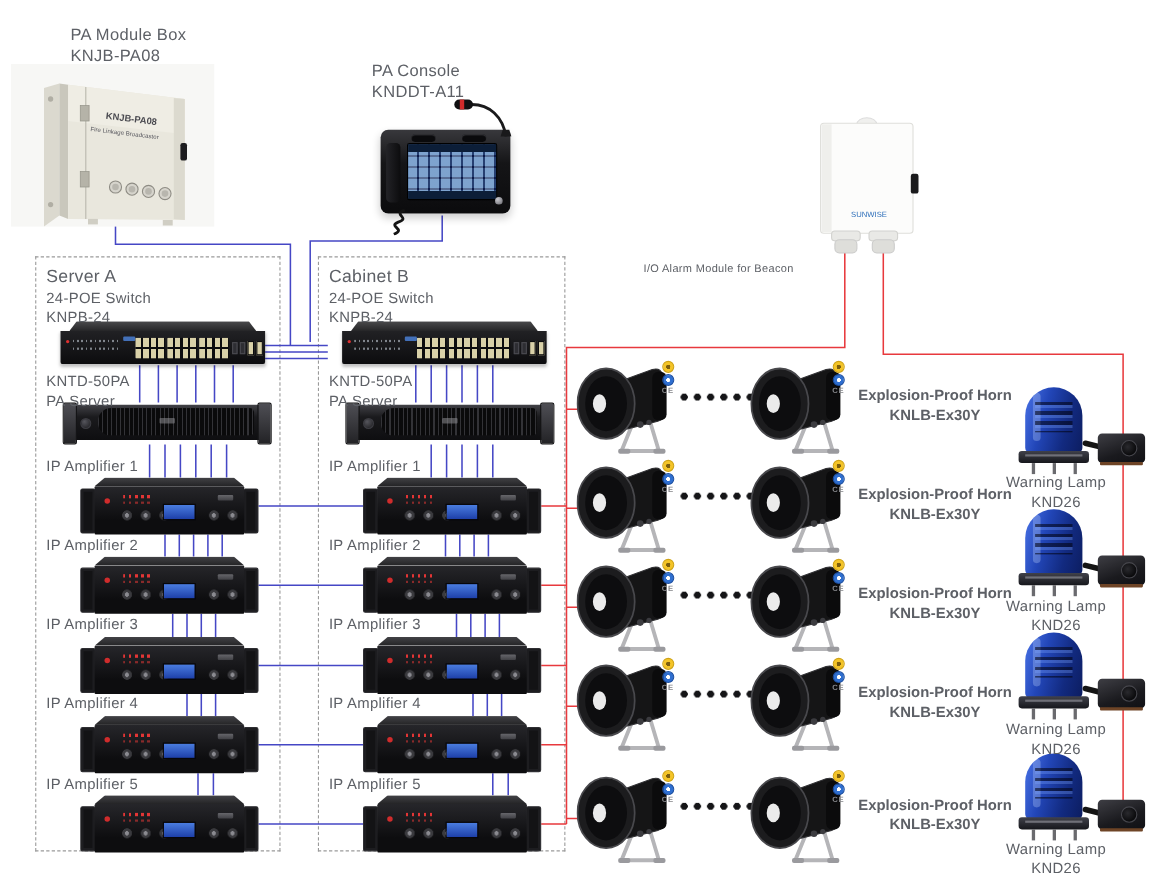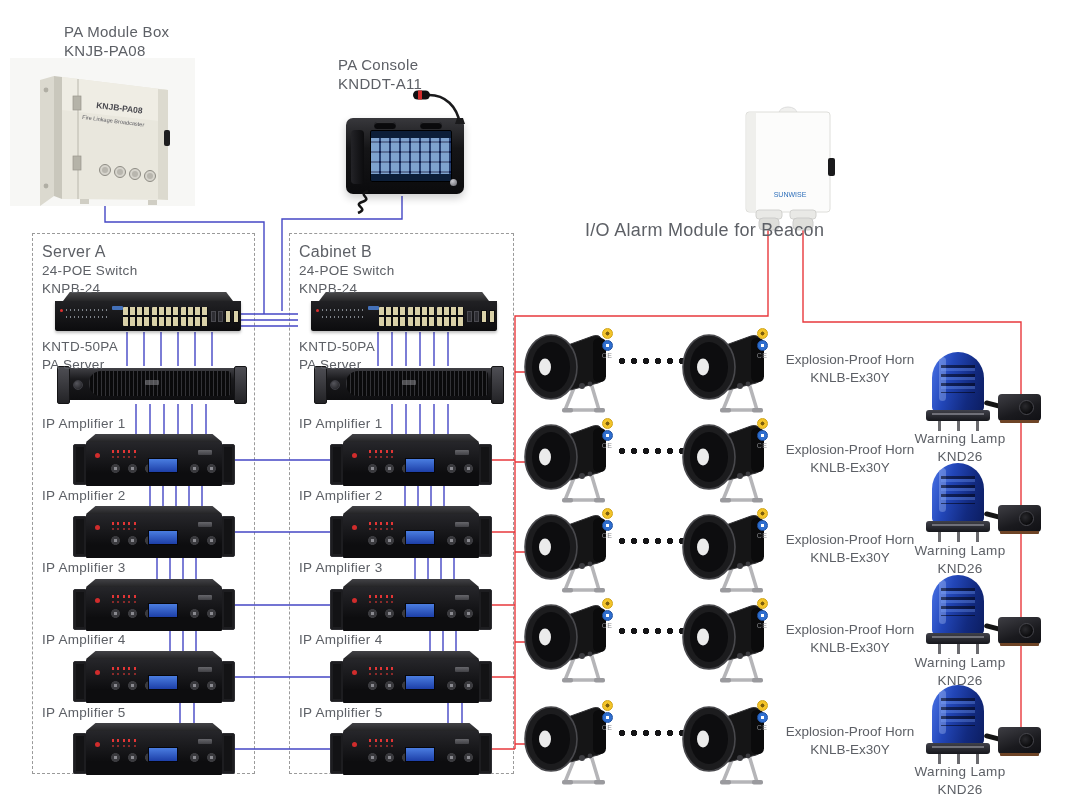--- a/index.html
+++ b/index.html
@@ -52,21 +52,21 @@
   .amp-leds{position:absolute;left:26px;top:8px;width:26px;height:9px;
      background-image:repeating-linear-gradient(90deg,#e33535 0 2px,transparent 2px 5.5px),repeating-linear-gradient(90deg,#8a2a2a 0 2px,transparent 2px 5.5px);
      background-size:100% 3px,100% 2px;background-position:0 0,0 6px;background-repeat:no-repeat;}
   .amp-knobs{position:absolute;top:21px;height:11px;background-repeat:repeat-x;background-size:17px 11px;
      background-image:radial-gradient(circle 4.6px at 5.5px 5.5px,#8a8a90 0 1.8px,#3a3a3e 1.9px 4.2px,transparent 4.7px);}
   .amp-knobs.k3{left:24px;width:51px;}
   .amp-knobs.k2{left:103px;width:34px;}
   .amp-lcd{position:absolute;left:62px;top:16px;width:28px;height:13px;background:linear-gradient(#4a7de0,#1d3fa8);border:1px solid #06060a;}
 
   
-  .horn-row{position:absolute;left:520px;width:545px;height:100px;z-index:4;}
+  .horn-row{position:absolute;left:520px;width:545px;height:100px;z-index:4;font-weight:bold;}
   .horn{position:absolute;width:92px;height:92px;}
   .horn.h1{left:4px;top:6px;}
   .horn.h2{left:162px;top:6px;}
   .dots{position:absolute;left:96px;top:30px;width:70px;height:8px;
      background-image:radial-gradient(circle 3.2px,#151517 3px,transparent 3.5px);background-size:12px 8px;background-position:0 0;}
   .certs{position:absolute;width:14px;top:1px;display:flex;flex-direction:column;align-items:center;gap:1px;z-index:5;}
   .certs.c1{left:80px}.certs.c2{left:235px}
   .c-ex{width:9px;height:9px;border-radius:50%;background:radial-gradient(circle,#7d5f0e 30%,#f4c428 33%);border:1px solid #cfa315;}
   .c-iec{width:9px;height:9px;border-radius:50%;background:radial-gradient(circle,#fff 26%,#2f6fd0 30%);border:1px solid #1d4fa0;}
   .c-ce{font-size:7px;color:#85868a;line-height:7px;letter-spacing:.5px;}
@@ -157,21 +157,21 @@
   </svg>
 
   <div class="lbl mid" style="left:64px;top:22px">
     <div>PA Module Box</div>
     <div>KNJB-PA08</div>
   </div>
   <div class="lbl mid" style="left:338px;top:55px">
     <div>PA Console</div>
     <div>KNDDT-A11</div>
   </div>
-  <div class="lbl" style="left:585px;top:221px;font-size:18px">I/O Alarm Module for Beacon</div>
+  <div class="lbl" style="left:585px;top:236px;font-size:10px">I/O Alarm Module for Beacon</div>
 
   <svg class="devsvg" style="left:10px;top:58px" width="185" height="150" viewBox="0 0 185 150">
     <rect x="0" y="0" width="185" height="148" fill="#f7f7f5"></rect>
     <polygon points="30,22 44,18 44,138 30,148" fill="#dbd9cf"></polygon>
     <circle cx="36" cy="32" r="2.4" fill="#b0aea4"></circle>
       <circle cx="36" cy="128" r="2.4" fill="#b0aea4"></circle>
     <polygon points="44,18 52,19 52,141 44,138" fill="#c9c7bc"></polygon>
     <polygon points="52,19 158,32 158,142 52,141" fill="#e9e7dd"></polygon>
     <polygon points="52,19 158,32 158,64 52,52" fill="#efede4"></polygon>
     <polygon points="148,31 158,32 158,142 148,141" fill="#dcdacf"></polygon>

